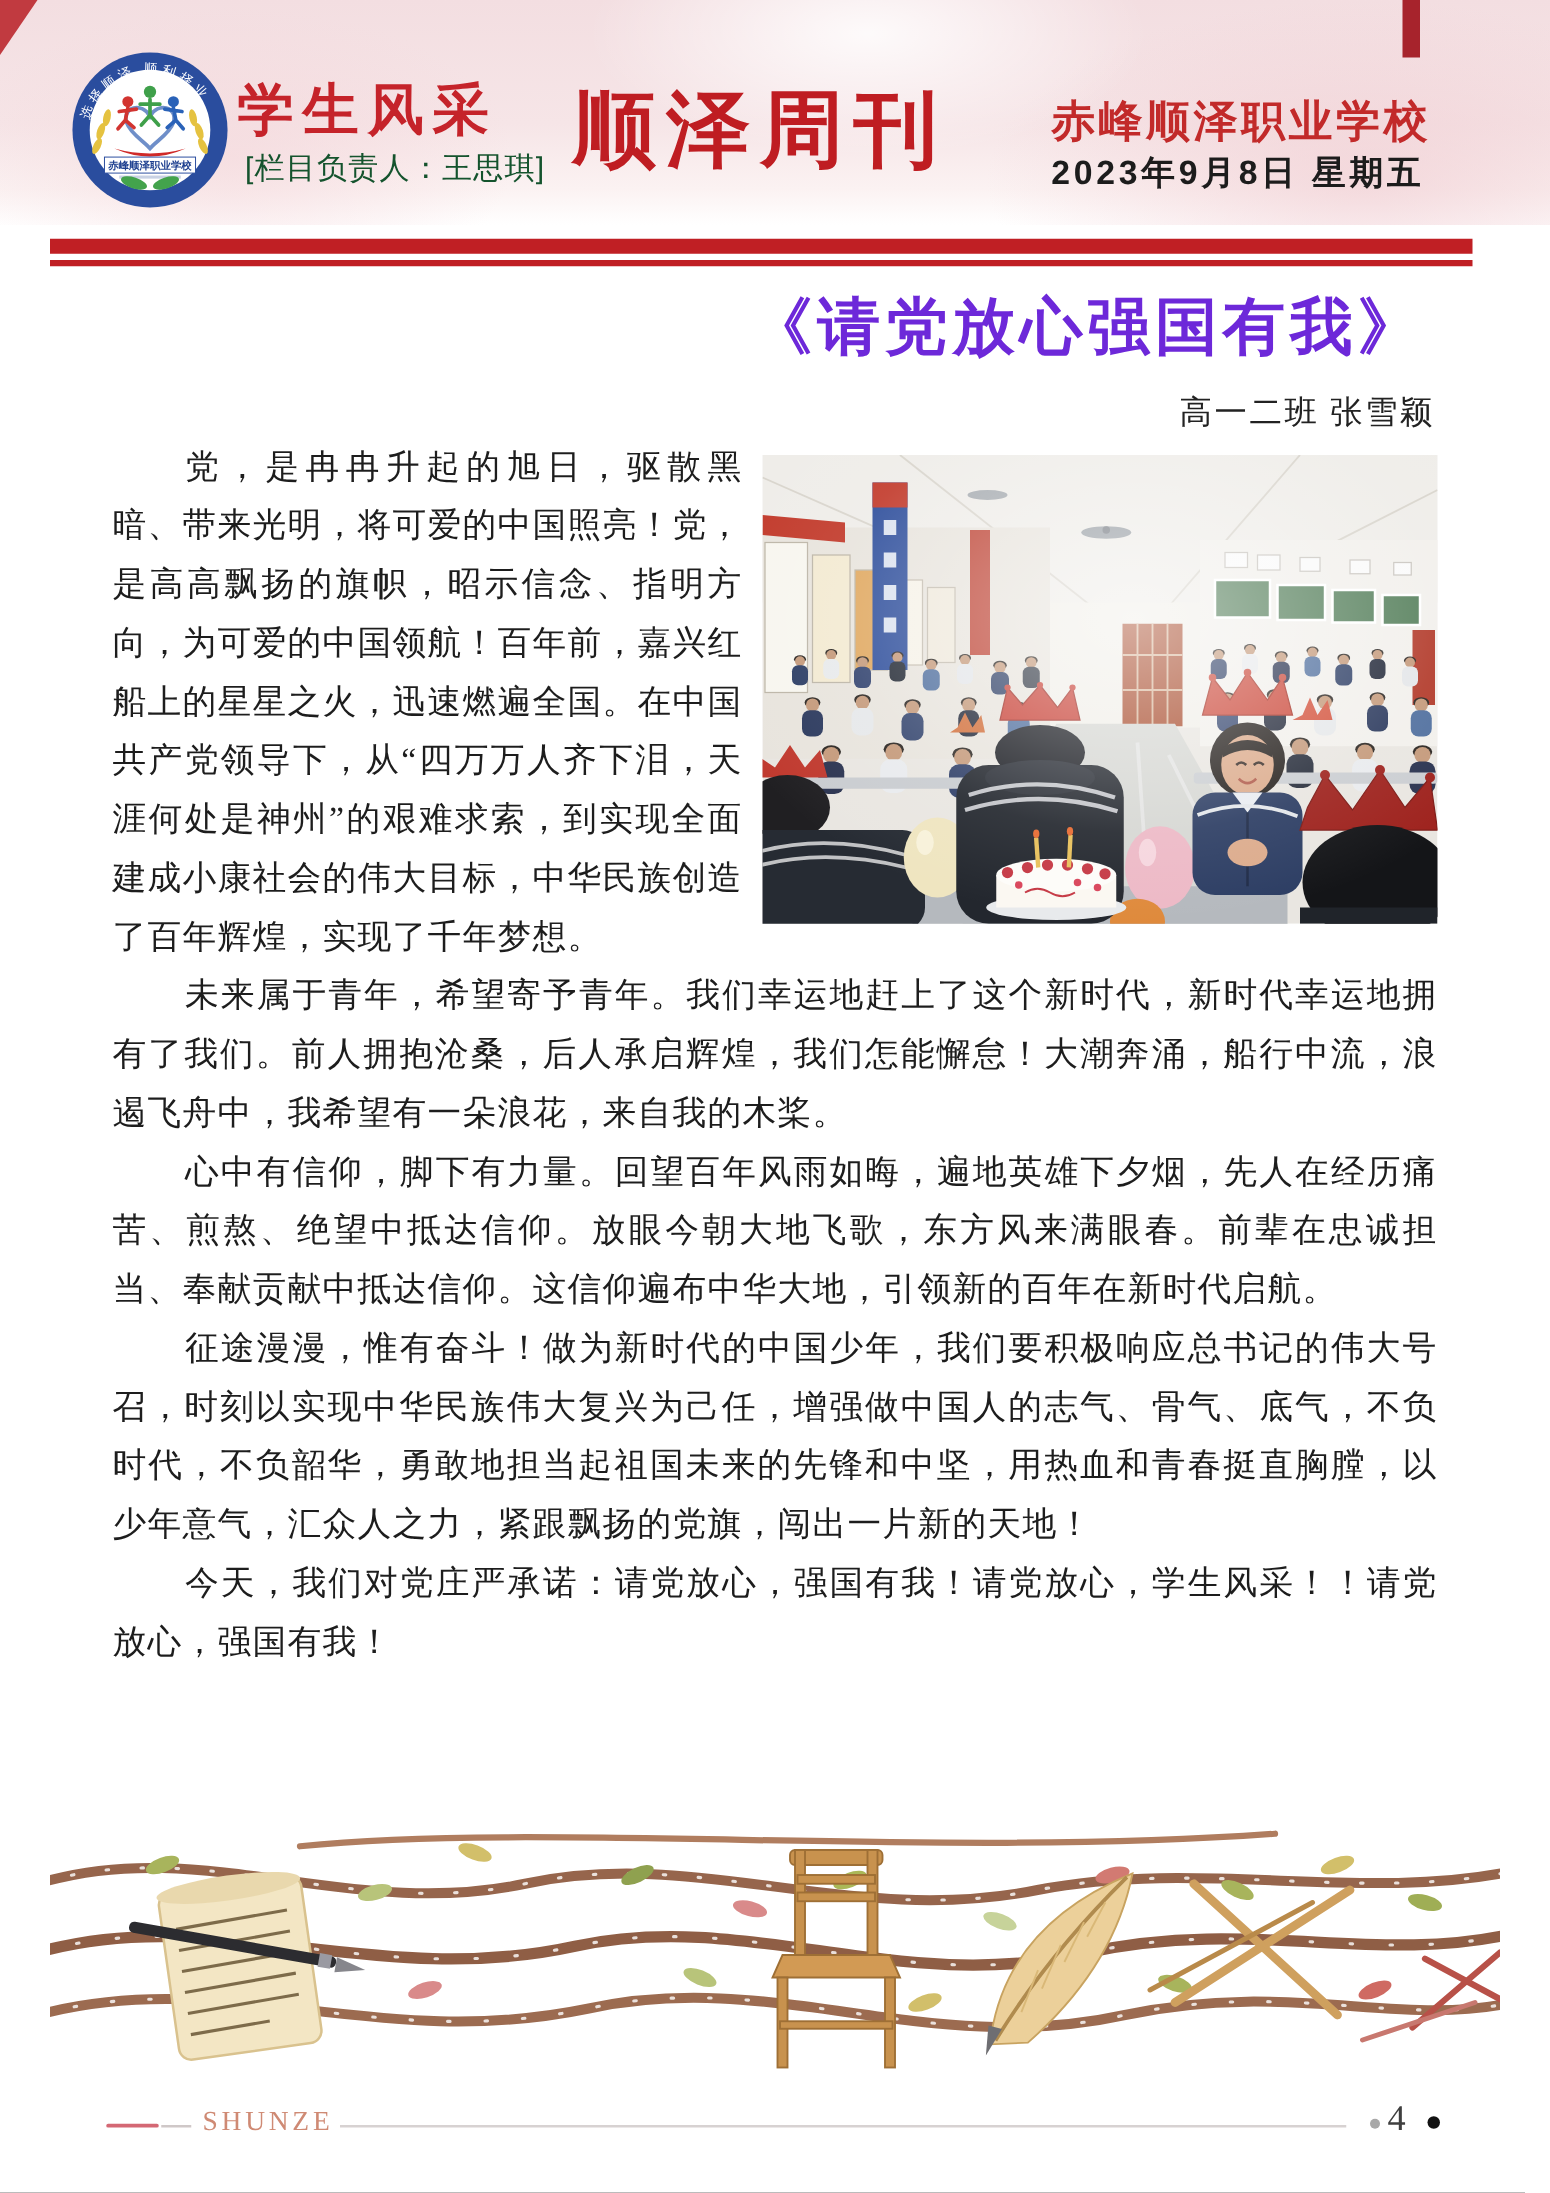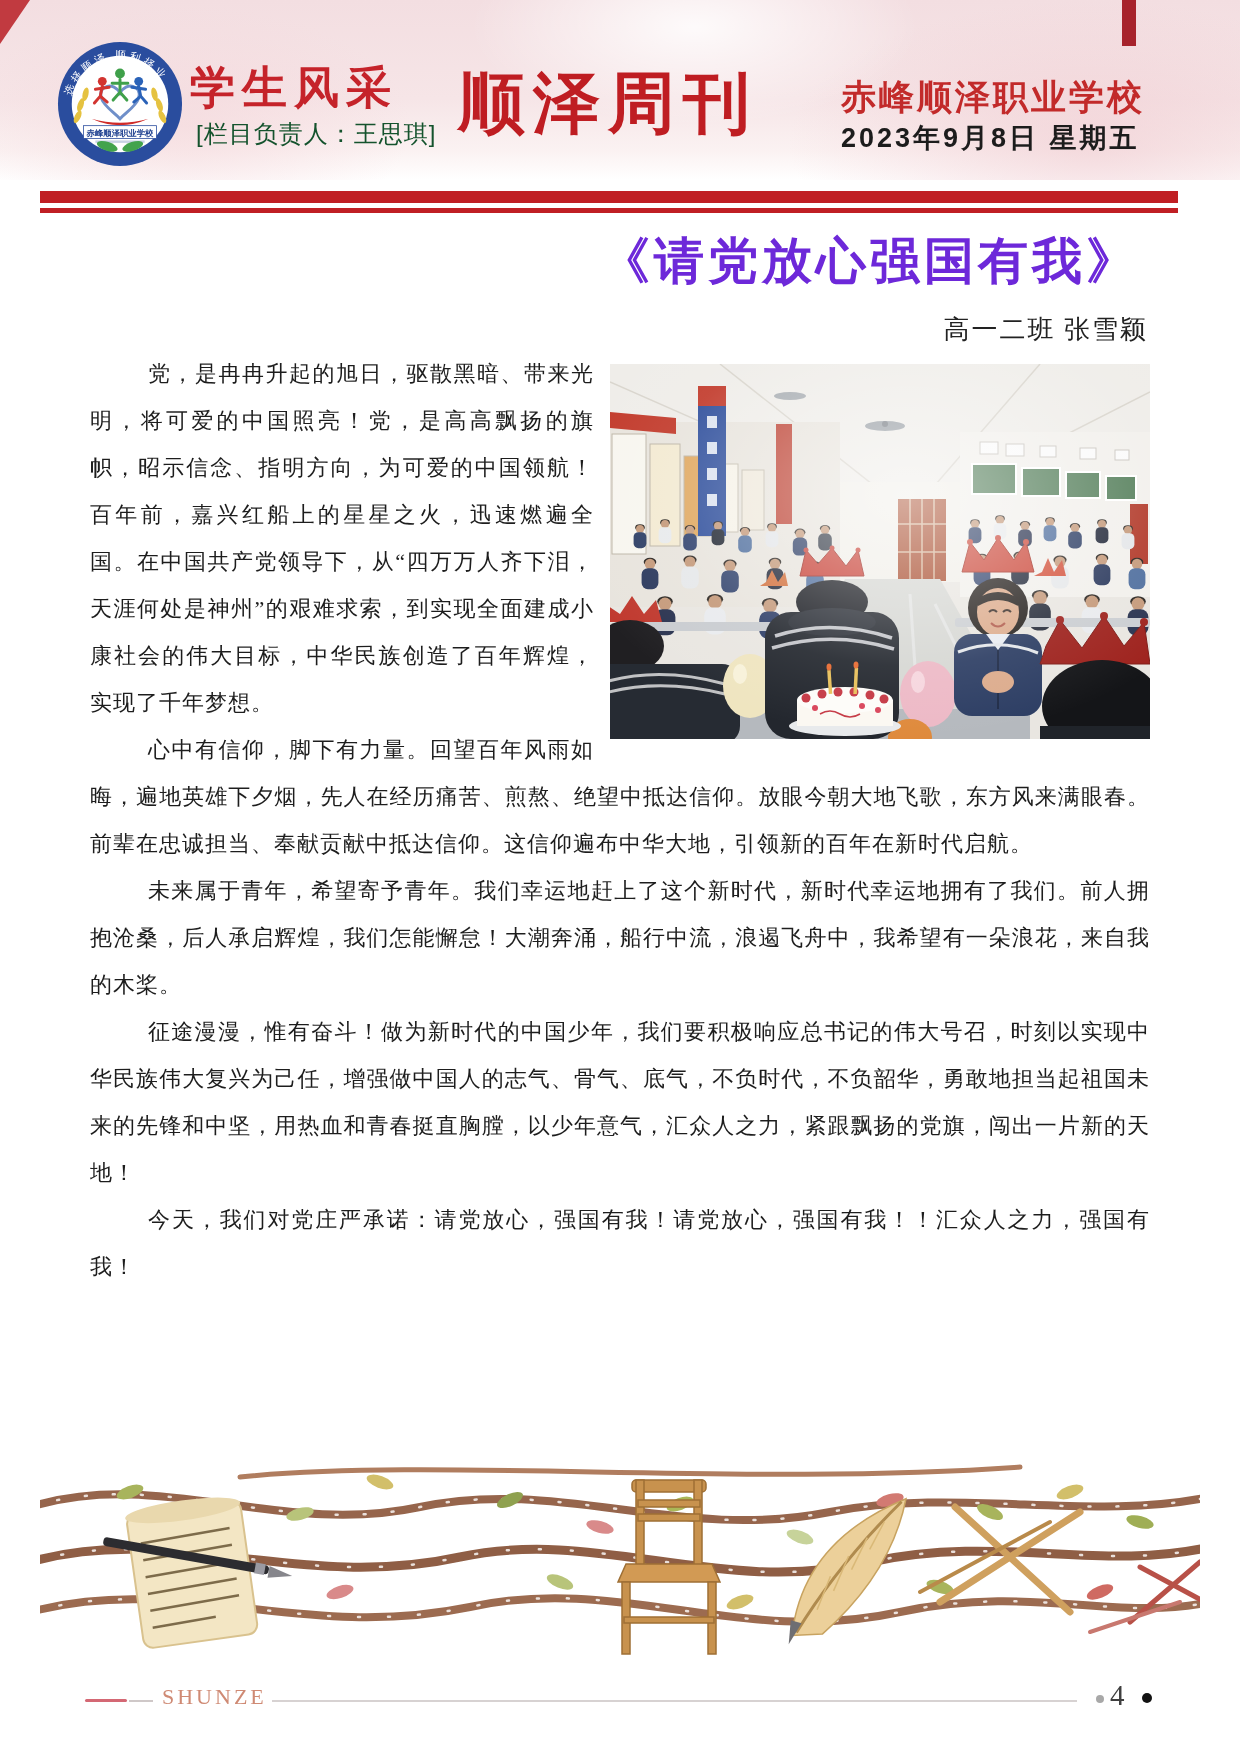--- a/index.html
+++ b/index.html
@@ -28,21 +28,21 @@
   .date-line{position:absolute;top:120px;left:841px;font-size:27px;letter-spacing:3px;
       color:#1c1c1c;font-weight:bold;font-family:"Liberation Sans","DejaVu Sans",sans-serif;}
   .rule-thick{position:absolute;top:191px;left:40px;width:1138px;height:12px;background:#c01f24;}
   .rule-thin{position:absolute;top:208px;left:40px;width:1138px;height:5px;background:#c01f24;}
 
   
   .article-title{position:absolute;top:228px;left:0;width:1140px;text-align:right;
       font-size:50px;letter-spacing:4px;font-weight:600;color:#6d28d9;z-index:2;}
   .byline{position:absolute;top:312px;right:92px;font-size:26px;letter-spacing:2px;color:#222;z-index:2;}
   .article-body{position:absolute;top:350px;left:90px;width:1060px;z-index:2;
-      font-size:22px;line-height:47px;letter-spacing:1px;text-align:justify;color:#1d1d1d;}
+      font-size:27px;line-height:47px;letter-spacing:1px;text-align:justify;color:#1d1d1d;}
   .article-body p{margin:0;text-indent:58px;}
   .photo-float{float:right;width:540px;height:375px;margin:14px 0 12px 16px;}
   .photo-float svg{display:block;}
 
   
   .decor{position:absolute;left:40px;top:1452px;z-index:1;}
 
   
   .foot-seg-pink{position:absolute;left:85px;top:1699px;width:42px;height:3px;background:#d46874;border-radius:2px;}
   .foot-seg-gray{position:absolute;left:129px;top:1700px;width:24px;height:2px;background:#cfc8c8;}
@@ -296,24 +296,24 @@
         <polygon points="430,300 540,300 534,258 514,282 494,252 472,284 450,256 436,282" fill="#9e221d" stroke="#7e1a16"></polygon>
         <circle cx="534" cy="258" r="4" fill="#9e221d"></circle>
           <circle cx="494" cy="252" r="4" fill="#9e221d"></circle>
         <circle cx="450" cy="256" r="4" fill="#9e221d"></circle>
         <ellipse cx="492" cy="342" rx="60" ry="46" fill="#141518"></ellipse>
         <rect x="430" y="362" width="110" height="13" fill="#20242a"></rect>
         <rect width="540" height="375" fill="url(#haze)"></rect>
       </svg>
     </div>
     <p>党，是冉冉升起的旭日，驱散黑暗、带来光明，将可爱的中国照亮！党，是高高飘扬的旗帜，昭示信念、指明方向，为可爱的中国领航！百年前，嘉兴红船上的星星之火，迅速燃遍全国。在中国共产党领导下，从“四万万人齐下泪，天涯何处是神州”的艰难求索，到实现全面建成小康社会的伟大目标，中华民族创造了百年辉煌，实现了千年梦想。</p>
+    <p>未来属于青年，希望寄予青年。我们幸运地赶上了这个新时代，新时代幸运地拥有了我们。前人拥抱沧桑，后人承启辉煌，我们怎能懈怠！大潮奔涌，船行中流，浪遏飞舟中，我希望有一朵浪花，来自我的木桨。</p>
     <p>心中有信仰，脚下有力量。回望百年风雨如晦，遍地英雄下夕烟，先人在经历痛苦、煎熬、绝望中抵达信仰。放眼今朝大地飞歌，东方风来满眼春。前辈在忠诚担当、奉献贡献中抵达信仰。这信仰遍布中华大地，引领新的百年在新时代启航。</p>
-    <p>未来属于青年，希望寄予青年。我们幸运地赶上了这个新时代，新时代幸运地拥有了我们。前人拥抱沧桑，后人承启辉煌，我们怎能懈怠！大潮奔涌，船行中流，浪遏飞舟中，我希望有一朵浪花，来自我的木桨。</p>
     <p>征途漫漫，惟有奋斗！做为新时代的中国少年，我们要积极响应总书记的伟大号召，时刻以实现中华民族伟大复兴为己任，增强做中国人的志气、骨气、底气，不负时代，不负韶华，勇敢地担当起祖国未来的先锋和中坚，用热血和青春挺直胸膛，以少年意气，汇众人之力，紧跟飘扬的党旗，闯出一片新的天地！</p>
-    <p>今天，我们对党庄严承诺：请党放心，强国有我！请党放心，强国有我！！汇众人之力，强国有我！</p>
+    <p>今天，我们对党庄严承诺：请党放心，强国有我！请党放心，学生风采！！请党放心，强国有我！</p>
   </div>
 
   <div class="decor">
     <svg width="1160" height="215" viewBox="0 0 1160 215">
       <g fill="none" stroke-linecap="round">
         <path d="M-10 55 C 120 15 240 85 380 55 C 520 25 640 90 790 60 C 920 35 1050 70 1170 45" stroke="#96654c" stroke-width="8"></path>
         <path d="M-10 110 C 130 70 260 140 420 105 C 560 75 680 145 830 110 C 960 82 1060 120 1170 95" stroke="#8f5e45" stroke-width="9"></path>
         <path d="M-10 160 C 140 120 260 190 430 155 C 580 122 700 195 860 160 C 990 132 1080 170 1170 150" stroke="#9c6b50" stroke-width="8"></path>
         <path d="M200 25 C 400 5 700 35 980 15" stroke="#b07d5f" stroke-width="5"></path>
         <path d="M-10 55 C 120 15 240 85 380 55 C 520 25 640 90 790 60 C 920 35 1050 70 1170 45" stroke="#ffffff" stroke-width="2.5" stroke-dasharray="2 26" opacity="0.8"></path>

